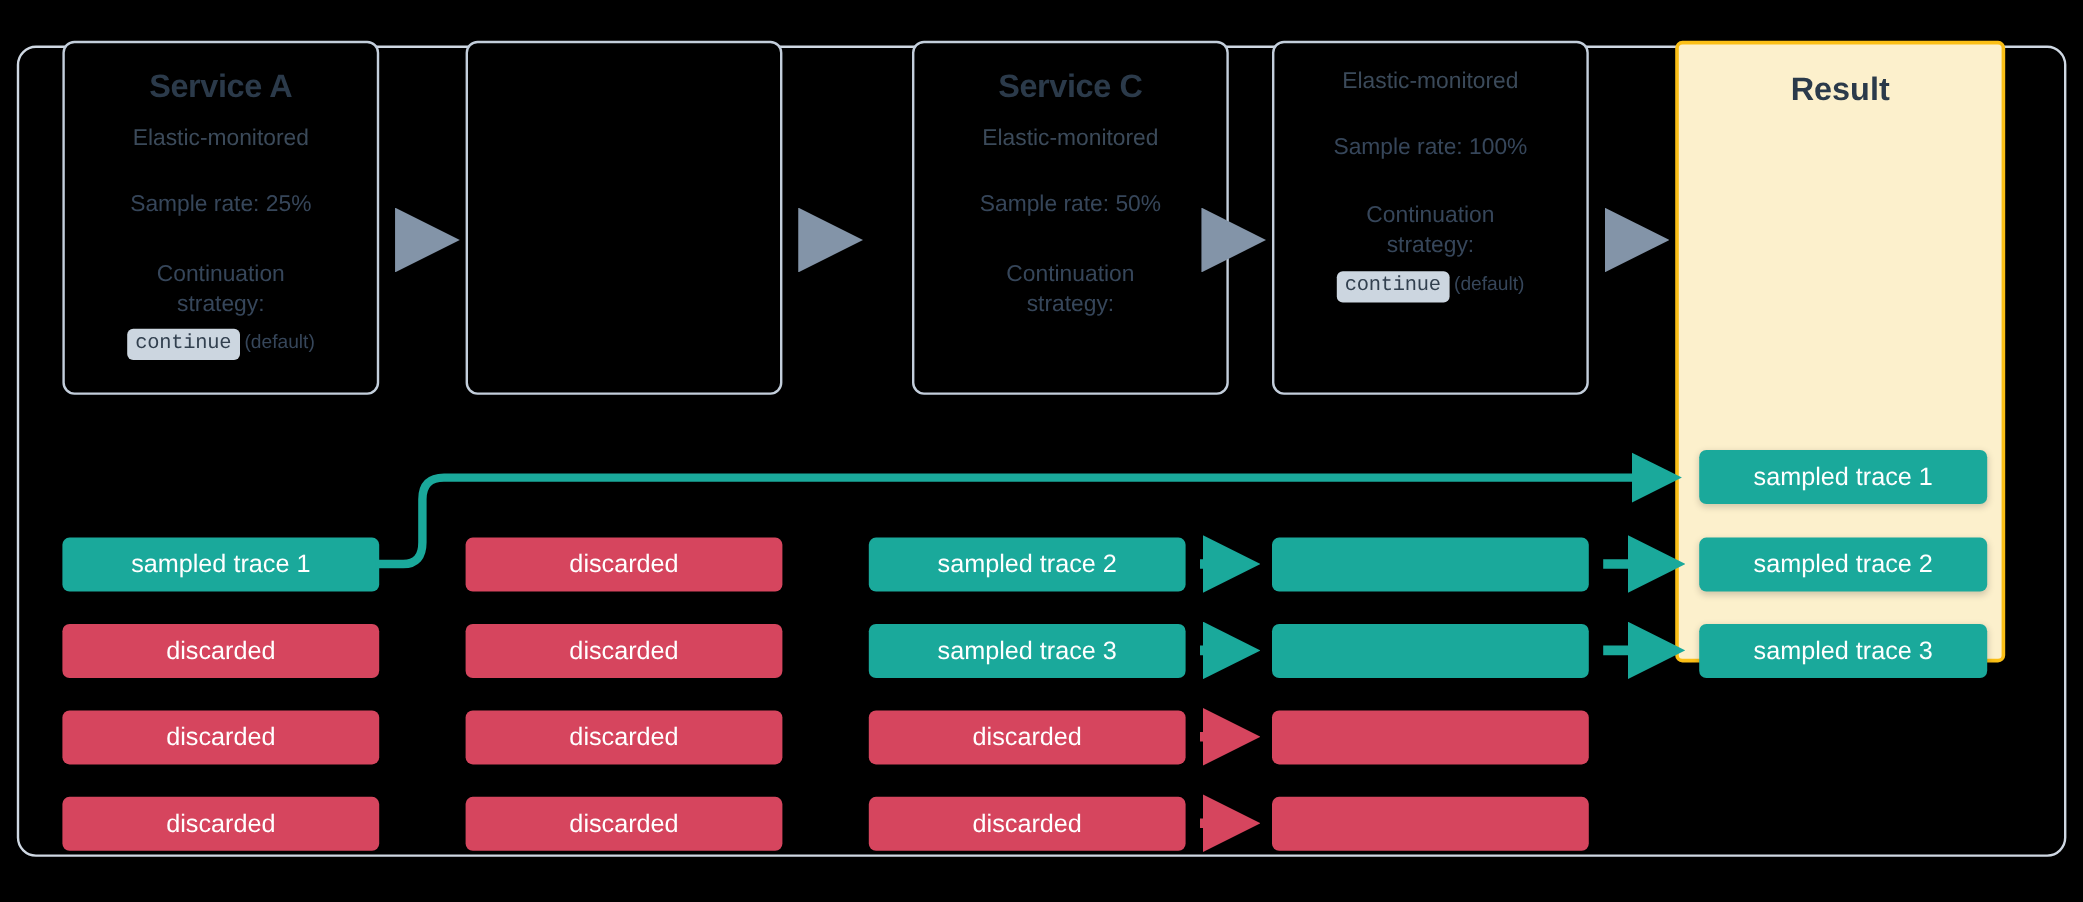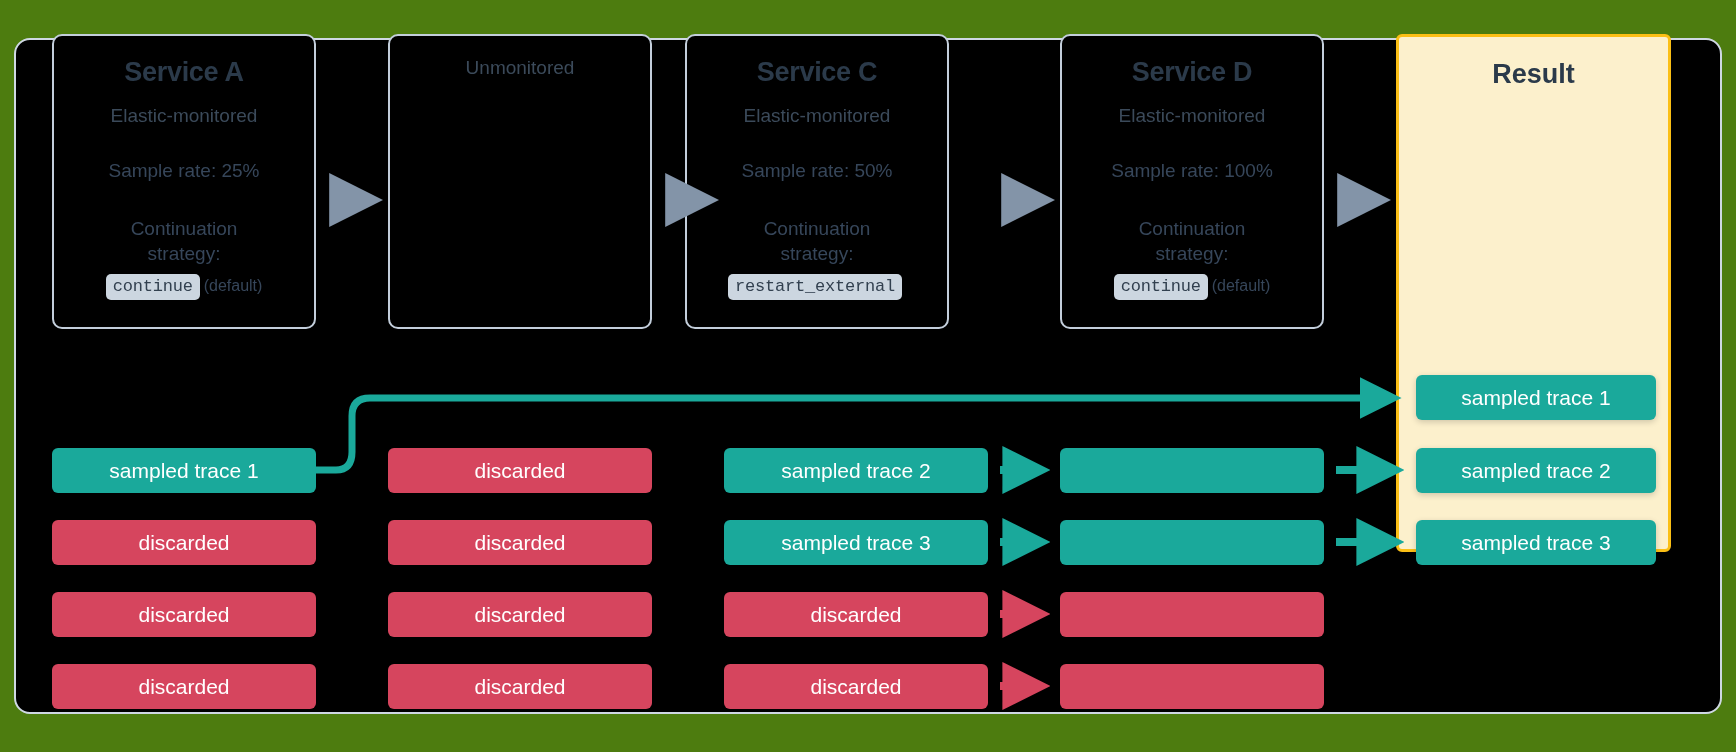--- a/index.html
+++ b/index.html
@@ -7,21 +7,21 @@
     padding: 0;
     background: #ffffff;
   }
   body {
     font-family: "Liberation Sans", sans-serif;
   }
   #stage {
     position: relative;
     width: 1736px;
     height: 752px;
-    background: #4d7c0f;
+    background: #000000;
     overflow: hidden;
   }
 
   
   .outer-frame {
     position: absolute;
     left: 14px;
     top: 38px;
     width: 1708px;
     height: 676px;
@@ -166,38 +166,33 @@
     <div class="service-strategy-label">
       <span>Continuation</span><br>
       <span>strategy:</span>
       <span class="strategy-line">
         <code class="chip">continue</code><span class="default-note">(default)</span>
       </span>
     </div>
   </div>
 
   <div class="service-card" style="left:388px;">
-    <div class="service-sub">Unmonitored</div>
-  </div>
-
-  <div class="service-card" style="left:685px;">
+  </div>
+
+  <div class="service-card" style="left:760px;">
     <div class="service-title">Service C</div>
     <div class="service-sub">Elastic-monitored</div>
     <div class="service-rate">Sample rate: 50%</div>
     <div class="service-strategy-label">
       <span>Continuation</span><br>
       <span>strategy:</span>
-      <span class="strategy-line">
-        <code class="chip">restart_external</code><span class="default-note"></span>
-      </span>
     </div>
   </div>
 
   <div class="service-card" style="left:1060px;">
-    <div class="service-title">Service D</div>
     <div class="service-sub">Elastic-monitored</div>
     <div class="service-rate">Sample rate: 100%</div>
     <div class="service-strategy-label">
       <span>Continuation</span><br>
       <span>strategy:</span>
       <span class="strategy-line">
         <code class="chip">continue</code><span class="default-note">(default)</span>
       </span>
     </div>
   </div>

